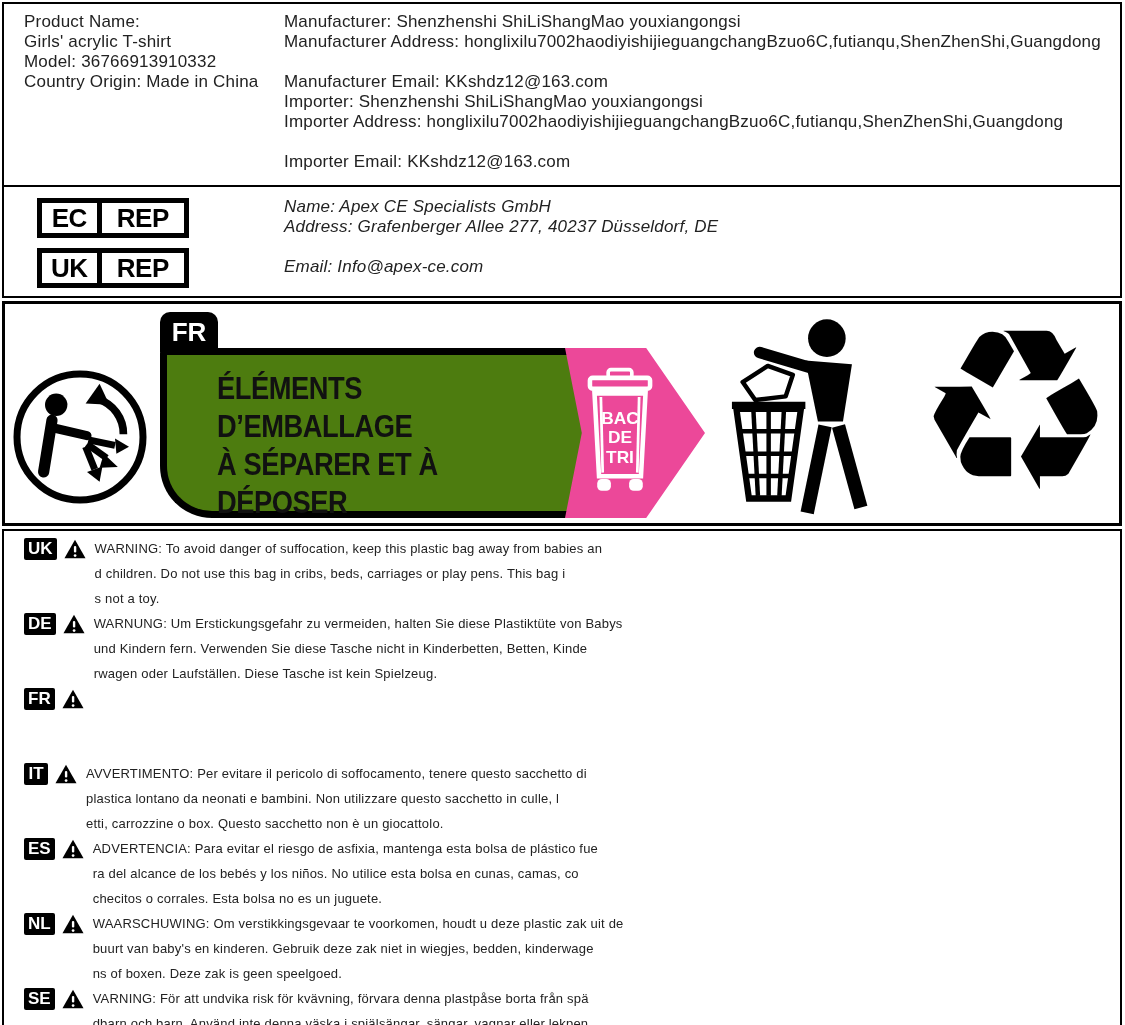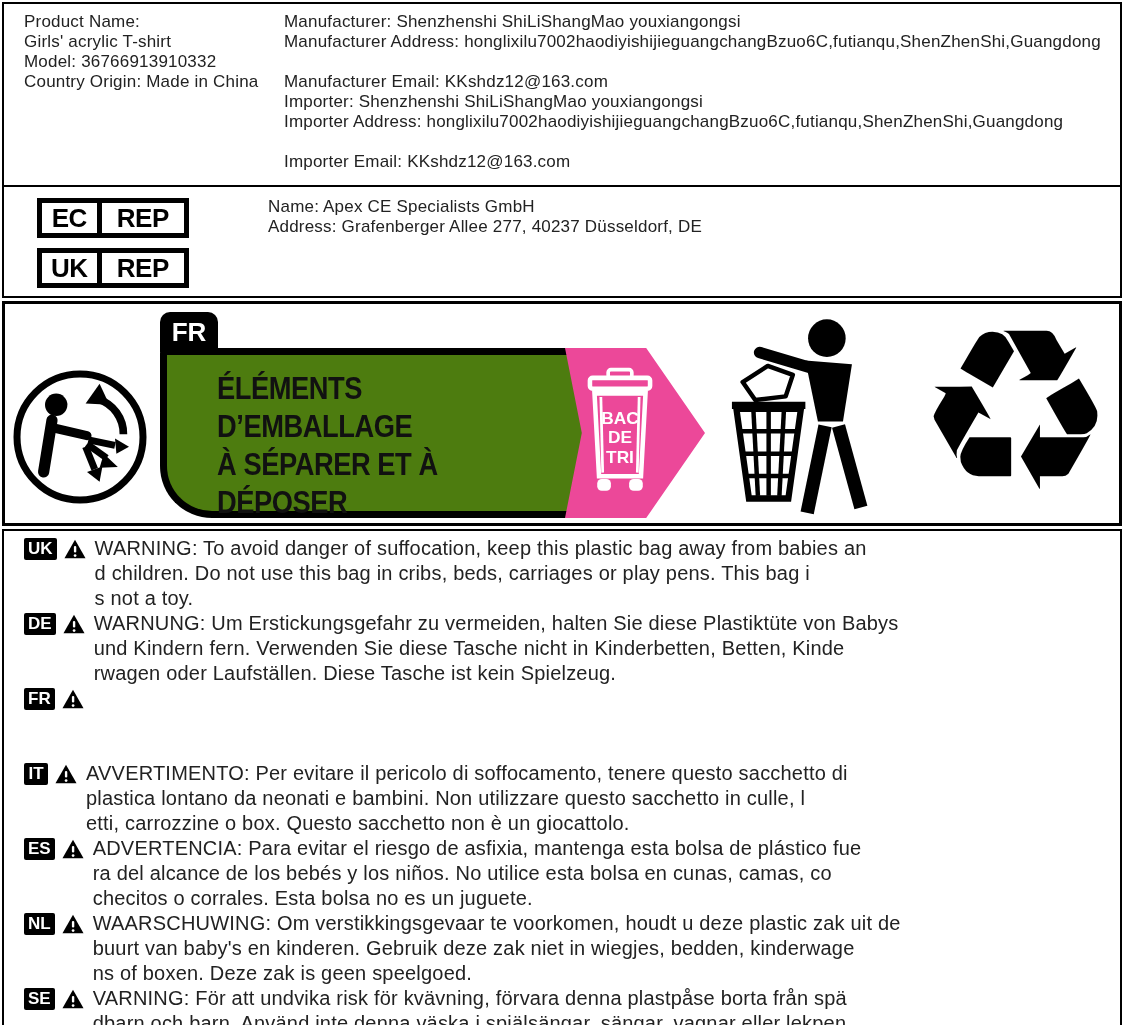--- a/index.html
+++ b/index.html
@@ -8,21 +8,21 @@
   .box{position:absolute;left:2px;right:3px;border:2px solid #000;background:#fff;box-sizing:border-box;}
   .s1{top:2px;height:234px;}
   .s2{top:185px;height:113px;}
   .s3{top:301px;height:225px;border-width:3px;}
   .s4{top:529px;height:496px;border-bottom:none;padding:5px 20px;}
 
   .text-block{white-space:pre-line;font-size:17px;line-height:20px;letter-spacing:.2px;color:#222;}
   .mb{margin-bottom:20px;}
   .col-left{position:absolute;left:20px;top:8px;}
   .col-right{position:absolute;left:280px;top:8px;}
-  .col-right2{position:absolute;left:264px;top:10px;}
+  .col-right2{position:absolute;left:280px;top:10px;font-style:italic;}
 
   
   .rep-badges{position:absolute;left:33px;top:11px;}
   .rep-badge{display:flex;width:152px;height:40px;border:5px solid #000;box-sizing:border-box;
              margin-bottom:10px;background:#fff;}
   .rep-cell{display:flex;align-items:center;justify-content:center;font-weight:bold;
             font-size:26px;color:#000;letter-spacing:-.5px;}
   .rep-c1{width:42%;border-right:5px solid #000;box-sizing:border-box;}
   .rep-c2{width:58%;}
 
@@ -44,21 +44,21 @@
   .tidyman{position:absolute;left:700px;top:10px;width:190px;height:206px;}
   .recycle{position:absolute;left:898px;top:0;width:225px;height:214px;font-size:225px;line-height:214px;
            text-align:center;color:#000;font-family:"DejaVu Sans",sans-serif;}
 
   
   .warn-row{display:flex;align-items:flex-start;min-height:75px;}
   .lang-badge{background:#000;color:#fff;font-weight:bold;font-size:17px;line-height:20px;
               padding:1px 4px;border-radius:2px;margin-top:2px;min-width:24px;text-align:center;
               box-sizing:border-box;flex:none;}
   .tri-icon{width:22px;height:20px;margin:3px 9px 0 7px;flex:none;}
-  .warn-text{white-space:pre-line;font-size:20px;line-height:25px;letter-spacing:.2px;color:#222;}
+  .warn-text{white-space:pre-line;font-size:13px;line-height:25px;letter-spacing:.2px;color:#222;}
 </style>
 </head>
 <body>
 
 <div class="page">
 
   <section class="box s1">
     <div class="col-left">
       <div class="text-block">Product Name:
 Girls' acrylic T-shirt
@@ -82,20 +82,21 @@
         <span class="rep-cell rep-c2">REP</span>
       </div>
       <div class="rep-badge">
         <span class="rep-cell rep-c1">UK</span>
         <span class="rep-cell rep-c2">REP</span>
       </div>
     </div>
     <div class="col-right2">
       <div class="text-block mb">Name: Apex CE Specialists GmbH
 Address: Grafenberger Allee 277, 40237 Düsseldorf, DE</div>
+      <div class="text-block">Email: Info@apex-ce.com</div>
     </div>
   </section>
 
   <section class="box s3">
 
     <svg class="triman" viewBox="0 0 200 200" aria-hidden="true">
       <circle cx="100" cy="100" r="90" fill="none" stroke="#000" stroke-width="10"></circle>
       <circle cx="66" cy="54" r="16" fill="#000"></circle>
       <path d="M60,76 L48,150" stroke="#000" stroke-width="16" stroke-linecap="round" fill="none"></path>
       <path d="M58,86 L110,98" stroke="#000" stroke-width="13" stroke-linecap="round" fill="none"></path>

